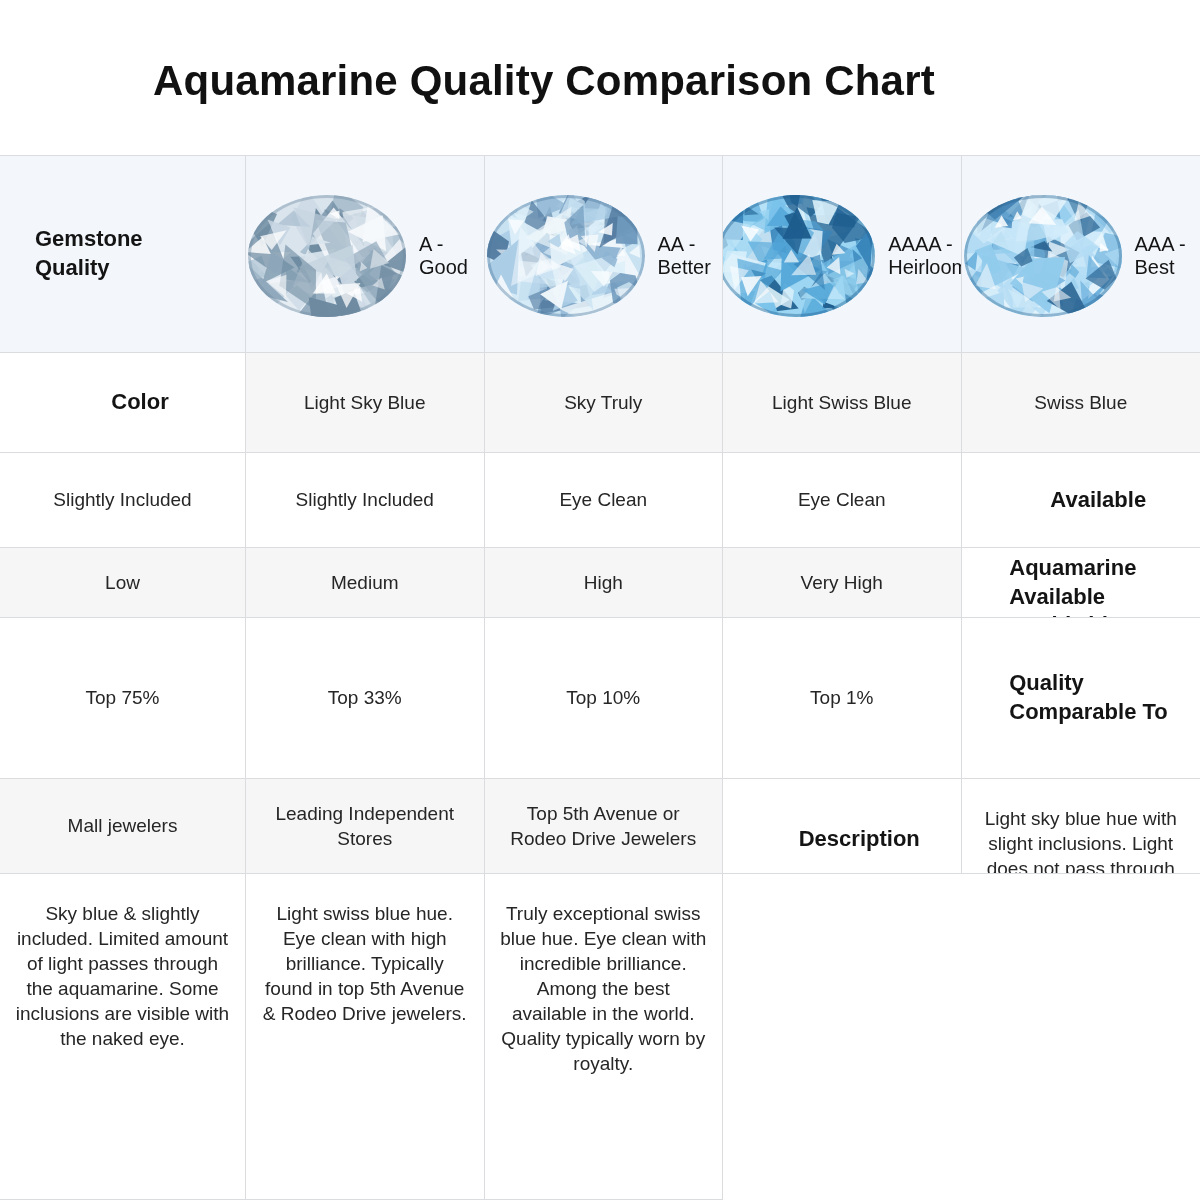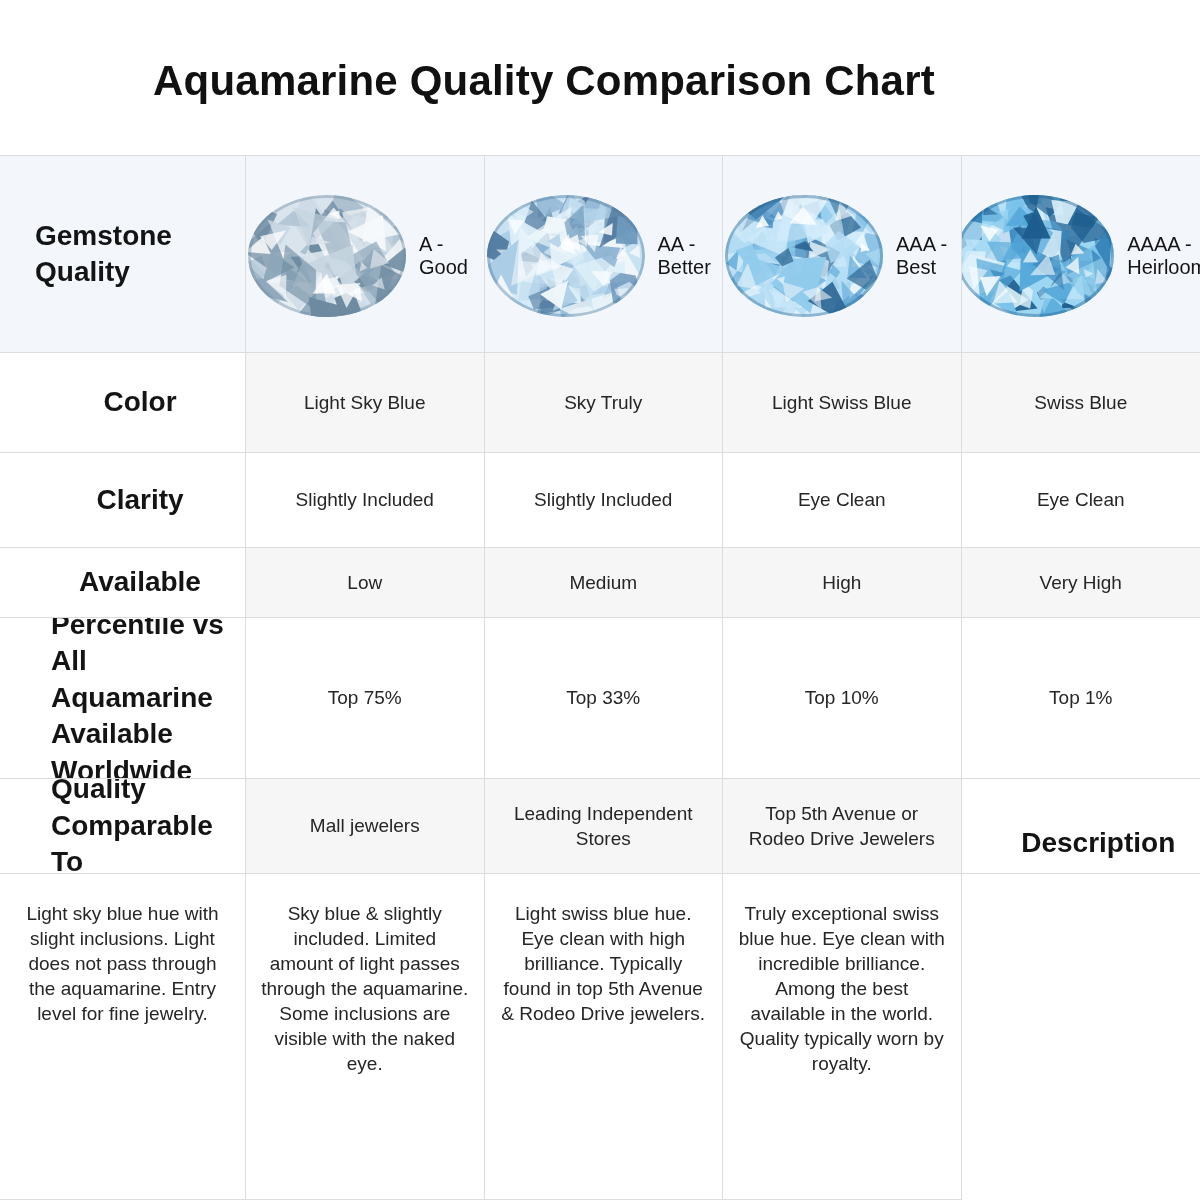--- a/index.html
+++ b/index.html
@@ -54,21 +54,21 @@
     background:var(--header-bg);
     justify-content:flex-start;
     padding-left:35px;
   }
   .label{
     justify-content:center;
     padding-left:35px;
     background:#ffffff;
   }
   .rowlabel{
-    font-size:28px;
+    font-size:22px;
     font-weight:700;
     color:var(--text);
     line-height:1.3;
     max-width:178px;
   }
   .caption{
     font-size:20px;
     color:var(--text);
   }
   .data{
@@ -302,20 +302,124 @@
             <polygon points="106.0,77.9 128.1,78.6 119.0,93.8" fill="#ffffff" fill-opacity="0.66"></polygon>
             <polygon points="76.5,49.8 92.7,41.5 95.7,58.4" fill="#ffffff" fill-opacity="0.78"></polygon>
             <ellipse cx="81" cy="63" rx="77.5" ry="59.5" fill="none" stroke="#50789e" stroke-opacity="0.4" stroke-width="3"></ellipse>
           </g>
         </svg></span>
     <span class="caption">AA - Better</span>
   </div>
   <div class="cell head">
     <span class="gem"><svg width="162" height="126" viewBox="0 0 162 126">
           <defs>
+            <clipPath id="gemclip3">
+              <ellipse cx="81" cy="63" rx="79" ry="61"></ellipse>
+            </clipPath>
+          </defs>
+          <g clip-path="url(#gemclip3)">
+            <rect width="162" height="126" fill="#9dd6f2"></rect>
+            <polygon points="52.6,95.7 47.9,58.3 73.1,66.5" fill="#c0e6f8" fill-opacity="0.80"></polygon>
+            <polygon points="144.8,64.6 139.9,45.0 159.2,50.2" fill="#3884ba" fill-opacity="0.70"></polygon>
+            <polygon points="106.9,77.4 148.3,84.6 121.5,118.9 94.0,97.4" fill="#1d5d8e" fill-opacity="0.69"></polygon>
+            <polygon points="30.9,11.8 55.0,-9.5 66.2,13.6 45.3,21.6" fill="#c0e6f8" fill-opacity="0.73"></polygon>
+            <polygon points="100.2,40.2 52.1,28.7 69.9,-29.2" fill="#79c2ea" fill-opacity="0.81"></polygon>
+            <polygon points="91.7,41.5 109.9,53.9 89.8,60.0" fill="#79c2ea" fill-opacity="0.72"></polygon>
+            <polygon points="125.0,86.6 125.7,107.8 113.9,107.4 111.3,90.7" fill="#def2fb" fill-opacity="0.56"></polygon>
+            <polygon points="103.6,101.6 86.5,106.9 83.0,99.8 89.3,93.8" fill="#1d5d8e" fill-opacity="0.83"></polygon>
+            <polygon points="15.4,30.1 62.6,50.1 32.1,73.8" fill="#79c2ea" fill-opacity="0.64"></polygon>
+            <polygon points="162.1,94.6 132.7,83.4 159.6,57.8" fill="#c0e6f8" fill-opacity="0.91"></polygon>
+            <polygon points="109.2,81.6 119.0,72.2 123.4,81.7" fill="#c0e6f8" fill-opacity="0.77"></polygon>
+            <polygon points="57.6,49.7 68.4,28.8 85.4,27.3 69.9,66.5" fill="#79c2ea" fill-opacity="0.64"></polygon>
+            <polygon points="92.3,32.7 66.5,37.6 69.6,12.4 87.1,10.5" fill="#def2fb" fill-opacity="0.82"></polygon>
+            <polygon points="88.8,1.5 132.8,38.2 84.5,53.2" fill="#def2fb" fill-opacity="0.56"></polygon>
+            <polygon points="116.0,63.0 149.7,111.1 107.5,115.8" fill="#1d5d8e" fill-opacity="0.96"></polygon>
+            <polygon points="112.1,46.0 145.8,61.2 126.5,89.5" fill="#3884ba" fill-opacity="0.64"></polygon>
+            <polygon points="10.7,47.5 60.0,30.7 49.2,86.6" fill="#53a7d9" fill-opacity="0.73"></polygon>
+            <polygon points="110.0,90.6 154.4,82.0 128.0,135.6" fill="#79c2ea" fill-opacity="0.61"></polygon>
+            <polygon points="58.0,57.0 49.7,66.3 41.3,51.8 56.8,49.0" fill="#c0e6f8" fill-opacity="0.77"></polygon>
+            <polygon points="145.4,24.2 110.4,72.9 91.5,14.2" fill="#1d5d8e" fill-opacity="0.72"></polygon>
+            <polygon points="72.0,55.0 57.6,60.2 61.5,49.1" fill="#3884ba" fill-opacity="0.72"></polygon>
+            <polygon points="60.9,66.8 36.7,34.6 79.8,39.5" fill="#9dd6f2" fill-opacity="0.59"></polygon>
+            <polygon points="72.7,70.3 21.0,66.7 65.3,19.1" fill="#3884ba" fill-opacity="0.87"></polygon>
+            <polygon points="105.8,66.9 138.2,68.0 123.6,98.0" fill="#3884ba" fill-opacity="0.68"></polygon>
+            <polygon points="113.6,6.4 121.3,22.4 98.0,22.0" fill="#79c2ea" fill-opacity="0.87"></polygon>
+            <polygon points="27.7,54.9 32.0,40.0 38.0,53.5" fill="#53a7d9" fill-opacity="0.63"></polygon>
+            <polygon points="45.0,61.2 40.3,91.9 13.6,80.9" fill="#3884ba" fill-opacity="0.87"></polygon>
+            <polygon points="18.6,27.5 41.0,3.4 49.9,29.2" fill="#53a7d9" fill-opacity="0.63"></polygon>
+            <polygon points="146.6,48.5 147.8,94.9 95.6,77.2" fill="#79c2ea" fill-opacity="0.63"></polygon>
+            <polygon points="127.2,81.6 132.3,117.6 110.5,109.4" fill="#9dd6f2" fill-opacity="1.00"></polygon>
+            <polygon points="163.0,48.4 153.4,78.5 134.2,63.6 150.8,36.3" fill="#79c2ea" fill-opacity="0.58"></polygon>
+            <polygon points="117.0,34.8 122.3,14.6 161.7,43.2 129.7,49.9" fill="#1d5d8e" fill-opacity="0.70"></polygon>
+            <polygon points="68.6,24.9 100.4,28.3 111.1,39.4 77.1,53.4" fill="#53a7d9" fill-opacity="0.56"></polygon>
+            <polygon points="92.6,98.8 120.4,125.6 83.1,131.6" fill="#53a7d9" fill-opacity="0.82"></polygon>
+            <polygon points="8.9,98.7 -5.4,68.8 26.2,63.9 30.1,105.6" fill="#c0e6f8" fill-opacity="0.87"></polygon>
+            <polygon points="52.9,109.9 34.1,122.7 35.5,96.2" fill="#9dd6f2" fill-opacity="0.93"></polygon>
+            <polygon points="80.0,26.9 60.0,-11.2 85.6,-0.8" fill="#1d5d8e" fill-opacity="0.79"></polygon>
+            <polygon points="86.5,44.4 77.8,50.5 76.5,42.7" fill="#9dd6f2" fill-opacity="0.80"></polygon>
+            <polygon points="75.8,8.9 71.6,-18.2 110.7,7.4 95.9,24.1" fill="#1d5d8e" fill-opacity="0.66"></polygon>
+            <polygon points="129.8,106.2 85.4,105.3 109.5,80.5" fill="#c0e6f8" fill-opacity="0.78"></polygon>
+            <polygon points="74.4,62.0 56.9,79.4 46.0,52.8" fill="#c0e6f8" fill-opacity="0.92"></polygon>
+            <polygon points="16.0,46.3 53.1,22.6 59.0,63.6 31.8,74.3" fill="#def2fb" fill-opacity="0.81"></polygon>
+            <polygon points="53.3,-0.4 85.3,23.2 49.2,40.6" fill="#79c2ea" fill-opacity="0.88"></polygon>
+            <polygon points="47.2,46.2 13.4,88.1 1.5,67.4 14.3,13.1" fill="#9dd6f2" fill-opacity="0.72"></polygon>
+            <polygon points="54.1,39.3 37.2,31.4 50.3,21.7 57.5,27.3" fill="#79c2ea" fill-opacity="0.66"></polygon>
+            <polygon points="82.7,95.6 104.6,91.4 89.8,119.8" fill="#9dd6f2" fill-opacity="0.56"></polygon>
+            <polygon points="83.6,115.4 59.0,118.4 35.8,90.7 56.6,82.4" fill="#1d5d8e" fill-opacity="0.91"></polygon>
+            <polygon points="90.4,-3.7 123.9,-3.0 109.2,16.6" fill="#79c2ea" fill-opacity="0.62"></polygon>
+            <polygon points="-1.3,45.9 28.4,8.6 27.8,47.1" fill="#3884ba" fill-opacity="0.93"></polygon>
+            <polygon points="65.6,111.8 69.4,89.8 79.1,97.6 76.1,115.5" fill="#def2fb" fill-opacity="0.80"></polygon>
+            <polygon points="26.9,135.9 44.0,87.3 74.6,106.8" fill="#def2fb" fill-opacity="0.88"></polygon>
+            <polygon points="43.7,21.2 29.3,22.2 31.0,12.8" fill="#1d5d8e" fill-opacity="0.58"></polygon>
+            <polygon points="118.2,38.5 85.3,84.2 61.9,59.8 81.5,32.9" fill="#3884ba" fill-opacity="0.74"></polygon>
+            <polygon points="32.8,48.4 72.5,49.9 48.7,78.3" fill="#53a7d9" fill-opacity="0.63"></polygon>
+            <polygon points="139.3,34.5 111.9,31.9 105.3,0.3 144.3,4.0" fill="#1d5d8e" fill-opacity="0.66"></polygon>
+            <polygon points="51.7,32.9 65.6,13.5 86.1,32.8" fill="#53a7d9" fill-opacity="0.86"></polygon>
+            <polygon points="54.3,16.2 53.6,27.7 44.2,18.6" fill="#9dd6f2" fill-opacity="0.80"></polygon>
+            <polygon points="107.7,38.0 105.7,68.4 80.8,57.8 77.8,33.6" fill="#def2fb" fill-opacity="0.81"></polygon>
+            <polygon points="20.9,101.7 18.8,92.4 31.6,89.2 30.3,101.1" fill="#9dd6f2" fill-opacity="0.56"></polygon>
+            <polygon points="159.8,74.5 160.4,84.6 145.4,84.2" fill="#3884ba" fill-opacity="0.55"></polygon>
+            <polygon points="66.9,58.4 105.7,76.5 65.5,98.4" fill="#53a7d9" fill-opacity="0.93"></polygon>
+            <polygon points="-2.9,50.5 9.2,41.9 13.1,52.3 7.0,57.0" fill="#1d5d8e" fill-opacity="0.85"></polygon>
+            <polygon points="76.2,45.3 91.6,35.6 94.4,48.7 90.6,54.8" fill="#c0e6f8" fill-opacity="0.76"></polygon>
+            <polygon points="50.8,70.1 41.8,97.6 6.4,104.2 11.9,59.3" fill="#def2fb" fill-opacity="0.83"></polygon>
+            <polygon points="176.9,92.9 146.6,124.5 137.4,56.0" fill="#3884ba" fill-opacity="0.77"></polygon>
+            <polygon points="86.0,64.8 48.6,66.4 74.5,20.5 99.1,39.8" fill="#53a7d9" fill-opacity="0.70"></polygon>
+            <polygon points="67.6,45.8 82.1,13.8 96.6,45.4" fill="#1d5d8e" fill-opacity="0.97"></polygon>
+            <polygon points="41.9,86.8 36.0,76.6 50.7,80.3" fill="#1d5d8e" fill-opacity="0.90"></polygon>
+            <polygon points="109.6,111.6 87.4,97.0 121.4,88.1" fill="#53a7d9" fill-opacity="0.89"></polygon>
+            <polygon points="6.5,79.4 12.1,57.7 32.0,58.4 28.4,79.5" fill="#def2fb" fill-opacity="0.82"></polygon>
+            <polygon points="148.6,113.2 106.8,84.6 154.4,61.7" fill="#9dd6f2" fill-opacity="0.58"></polygon>
+            <polygon points="123.9,100.9 118.2,86.0 129.3,82.5 138.4,102.0" fill="#9dd6f2" fill-opacity="0.60"></polygon>
+            <polygon points="69.3,22.8 79.0,19.3 87.8,32.3 79.3,40.9" fill="#1d5d8e" fill-opacity="0.89"></polygon>
+            <polygon points="59.0,34.5 89.9,35.4 82.5,61.6" fill="#1d5d8e" fill-opacity="0.79"></polygon>
+            <polygon points="22.3,65.6 67.8,77.5 27.5,121.9" fill="#53a7d9" fill-opacity="0.68"></polygon>
+            <polygon points="105.0,61.5 110.0,97.1 78.4,71.1" fill="#3884ba" fill-opacity="0.68"></polygon>
+            <polygon points="140.9,53.1 158.0,32.6 155.3,77.4" fill="#3884ba" fill-opacity="0.97"></polygon>
+            <polygon points="10.8,68.5 -9.5,22.3 35.7,32.0" fill="#c0e6f8" fill-opacity="0.70"></polygon>
+            <polygon points="102.3,29.0 97.3,7.0 125.1,8.9 113.7,31.4" fill="#def2fb" fill-opacity="0.88"></polygon>
+            <polygon points="39.3,109.8 54.7,98.0 65.2,126.3" fill="#79c2ea" fill-opacity="0.96"></polygon>
+            <polygon points="26.1,32.5 44.2,36.6 35.5,48.6" fill="#ffffff" fill-opacity="0.80"></polygon>
+            <polygon points="14.7,73.1 33.8,77.2 19.7,96.7" fill="#ffffff" fill-opacity="0.53"></polygon>
+            <polygon points="130.4,60.3 116.9,61.7 121.7,50.7" fill="#ffffff" fill-opacity="0.74"></polygon>
+            <polygon points="84.1,69.2 68.8,69.6 76.2,56.4" fill="#ffffff" fill-opacity="0.66"></polygon>
+            <polygon points="45.6,87.4 63.7,109.2 39.1,110.5" fill="#ffffff" fill-opacity="0.61"></polygon>
+            <polygon points="101.2,81.7 76.2,82.3 94.1,61.2" fill="#ffffff" fill-opacity="0.59"></polygon>
+            <polygon points="141.2,91.3 143.4,75.7 153.4,89.0" fill="#ffffff" fill-opacity="0.49"></polygon>
+            <polygon points="124.2,64.1 125.4,81.2 111.8,74.6" fill="#ffffff" fill-opacity="0.75"></polygon>
+            <polygon points="46.5,83.0 32.7,103.3 26.2,84.3" fill="#ffffff" fill-opacity="0.84"></polygon>
+            <polygon points="139.3,80.6 131.5,84.7 129.5,75.7" fill="#ffffff" fill-opacity="0.50"></polygon>
+            <ellipse cx="81" cy="63" rx="77.5" ry="59.5" fill="none" stroke="#1d5d8e" stroke-opacity="0.4" stroke-width="3"></ellipse>
+          </g>
+        </svg></span>
+    <span class="caption">AAAA - Heirloom</span>
+  </div>
+  <div class="cell head">
+    <span class="gem"><svg width="162" height="126" viewBox="0 0 162 126">
+          <defs>
             <clipPath id="gemclip2">
               <ellipse cx="81" cy="63" rx="79" ry="61"></ellipse>
             </clipPath>
           </defs>
           <g clip-path="url(#gemclip2)">
             <rect width="162" height="126" fill="#b3dcf4"></rect>
             <polygon points="130.9,98.8 147.2,104.7 125.7,121.7 120.5,107.0" fill="#4b8fc1" fill-opacity="0.78"></polygon>
             <polygon points="102.8,58.4 96.6,44.3 107.9,35.7 116.6,53.3" fill="#92cbec" fill-opacity="0.63"></polygon>
             <polygon points="94.4,75.4 108.2,60.0 115.2,71.0" fill="#92cbec" fill-opacity="0.84"></polygon>
             <polygon points="68.4,-0.6 92.1,8.2 76.4,28.4" fill="#2d6694" fill-opacity="0.94"></polygon>
@@ -403,144 +507,37 @@
             <polygon points="63.3,108.9 59.6,89.0 81.4,95.5" fill="#ffffff" fill-opacity="0.47"></polygon>
             <polygon points="98.5,116.8 79.6,98.8 96.9,93.4" fill="#ffffff" fill-opacity="0.51"></polygon>
             <polygon points="24.9,70.1 34.1,96.2 13.4,92.9" fill="#ffffff" fill-opacity="0.51"></polygon>
             <polygon points="55.2,18.3 59.6,25.2 50.8,27.5" fill="#ffffff" fill-opacity="0.81"></polygon>
             <polygon points="146.9,56.8 137.6,58.9 138.4,50.1" fill="#ffffff" fill-opacity="0.81"></polygon>
             <ellipse cx="81" cy="63" rx="77.5" ry="59.5" fill="none" stroke="#2d6694" stroke-opacity="0.4" stroke-width="3"></ellipse>
           </g>
         </svg></span>
     <span class="caption">AAA - Best</span>
   </div>
-  <div class="cell head">
-    <span class="gem"><svg width="162" height="126" viewBox="0 0 162 126">
-          <defs>
-            <clipPath id="gemclip3">
-              <ellipse cx="81" cy="63" rx="79" ry="61"></ellipse>
-            </clipPath>
-          </defs>
-          <g clip-path="url(#gemclip3)">
-            <rect width="162" height="126" fill="#9dd6f2"></rect>
-            <polygon points="52.6,95.7 47.9,58.3 73.1,66.5" fill="#c0e6f8" fill-opacity="0.80"></polygon>
-            <polygon points="144.8,64.6 139.9,45.0 159.2,50.2" fill="#3884ba" fill-opacity="0.70"></polygon>
-            <polygon points="106.9,77.4 148.3,84.6 121.5,118.9 94.0,97.4" fill="#1d5d8e" fill-opacity="0.69"></polygon>
-            <polygon points="30.9,11.8 55.0,-9.5 66.2,13.6 45.3,21.6" fill="#c0e6f8" fill-opacity="0.73"></polygon>
-            <polygon points="100.2,40.2 52.1,28.7 69.9,-29.2" fill="#79c2ea" fill-opacity="0.81"></polygon>
-            <polygon points="91.7,41.5 109.9,53.9 89.8,60.0" fill="#79c2ea" fill-opacity="0.72"></polygon>
-            <polygon points="125.0,86.6 125.7,107.8 113.9,107.4 111.3,90.7" fill="#def2fb" fill-opacity="0.56"></polygon>
-            <polygon points="103.6,101.6 86.5,106.9 83.0,99.8 89.3,93.8" fill="#1d5d8e" fill-opacity="0.83"></polygon>
-            <polygon points="15.4,30.1 62.6,50.1 32.1,73.8" fill="#79c2ea" fill-opacity="0.64"></polygon>
-            <polygon points="162.1,94.6 132.7,83.4 159.6,57.8" fill="#c0e6f8" fill-opacity="0.91"></polygon>
-            <polygon points="109.2,81.6 119.0,72.2 123.4,81.7" fill="#c0e6f8" fill-opacity="0.77"></polygon>
-            <polygon points="57.6,49.7 68.4,28.8 85.4,27.3 69.9,66.5" fill="#79c2ea" fill-opacity="0.64"></polygon>
-            <polygon points="92.3,32.7 66.5,37.6 69.6,12.4 87.1,10.5" fill="#def2fb" fill-opacity="0.82"></polygon>
-            <polygon points="88.8,1.5 132.8,38.2 84.5,53.2" fill="#def2fb" fill-opacity="0.56"></polygon>
-            <polygon points="116.0,63.0 149.7,111.1 107.5,115.8" fill="#1d5d8e" fill-opacity="0.96"></polygon>
-            <polygon points="112.1,46.0 145.8,61.2 126.5,89.5" fill="#3884ba" fill-opacity="0.64"></polygon>
-            <polygon points="10.7,47.5 60.0,30.7 49.2,86.6" fill="#53a7d9" fill-opacity="0.73"></polygon>
-            <polygon points="110.0,90.6 154.4,82.0 128.0,135.6" fill="#79c2ea" fill-opacity="0.61"></polygon>
-            <polygon points="58.0,57.0 49.7,66.3 41.3,51.8 56.8,49.0" fill="#c0e6f8" fill-opacity="0.77"></polygon>
-            <polygon points="145.4,24.2 110.4,72.9 91.5,14.2" fill="#1d5d8e" fill-opacity="0.72"></polygon>
-            <polygon points="72.0,55.0 57.6,60.2 61.5,49.1" fill="#3884ba" fill-opacity="0.72"></polygon>
-            <polygon points="60.9,66.8 36.7,34.6 79.8,39.5" fill="#9dd6f2" fill-opacity="0.59"></polygon>
-            <polygon points="72.7,70.3 21.0,66.7 65.3,19.1" fill="#3884ba" fill-opacity="0.87"></polygon>
-            <polygon points="105.8,66.9 138.2,68.0 123.6,98.0" fill="#3884ba" fill-opacity="0.68"></polygon>
-            <polygon points="113.6,6.4 121.3,22.4 98.0,22.0" fill="#79c2ea" fill-opacity="0.87"></polygon>
-            <polygon points="27.7,54.9 32.0,40.0 38.0,53.5" fill="#53a7d9" fill-opacity="0.63"></polygon>
-            <polygon points="45.0,61.2 40.3,91.9 13.6,80.9" fill="#3884ba" fill-opacity="0.87"></polygon>
-            <polygon points="18.6,27.5 41.0,3.4 49.9,29.2" fill="#53a7d9" fill-opacity="0.63"></polygon>
-            <polygon points="146.6,48.5 147.8,94.9 95.6,77.2" fill="#79c2ea" fill-opacity="0.63"></polygon>
-            <polygon points="127.2,81.6 132.3,117.6 110.5,109.4" fill="#9dd6f2" fill-opacity="1.00"></polygon>
-            <polygon points="163.0,48.4 153.4,78.5 134.2,63.6 150.8,36.3" fill="#79c2ea" fill-opacity="0.58"></polygon>
-            <polygon points="117.0,34.8 122.3,14.6 161.7,43.2 129.7,49.9" fill="#1d5d8e" fill-opacity="0.70"></polygon>
-            <polygon points="68.6,24.9 100.4,28.3 111.1,39.4 77.1,53.4" fill="#53a7d9" fill-opacity="0.56"></polygon>
-            <polygon points="92.6,98.8 120.4,125.6 83.1,131.6" fill="#53a7d9" fill-opacity="0.82"></polygon>
-            <polygon points="8.9,98.7 -5.4,68.8 26.2,63.9 30.1,105.6" fill="#c0e6f8" fill-opacity="0.87"></polygon>
-            <polygon points="52.9,109.9 34.1,122.7 35.5,96.2" fill="#9dd6f2" fill-opacity="0.93"></polygon>
-            <polygon points="80.0,26.9 60.0,-11.2 85.6,-0.8" fill="#1d5d8e" fill-opacity="0.79"></polygon>
-            <polygon points="86.5,44.4 77.8,50.5 76.5,42.7" fill="#9dd6f2" fill-opacity="0.80"></polygon>
-            <polygon points="75.8,8.9 71.6,-18.2 110.7,7.4 95.9,24.1" fill="#1d5d8e" fill-opacity="0.66"></polygon>
-            <polygon points="129.8,106.2 85.4,105.3 109.5,80.5" fill="#c0e6f8" fill-opacity="0.78"></polygon>
-            <polygon points="74.4,62.0 56.9,79.4 46.0,52.8" fill="#c0e6f8" fill-opacity="0.92"></polygon>
-            <polygon points="16.0,46.3 53.1,22.6 59.0,63.6 31.8,74.3" fill="#def2fb" fill-opacity="0.81"></polygon>
-            <polygon points="53.3,-0.4 85.3,23.2 49.2,40.6" fill="#79c2ea" fill-opacity="0.88"></polygon>
-            <polygon points="47.2,46.2 13.4,88.1 1.5,67.4 14.3,13.1" fill="#9dd6f2" fill-opacity="0.72"></polygon>
-            <polygon points="54.1,39.3 37.2,31.4 50.3,21.7 57.5,27.3" fill="#79c2ea" fill-opacity="0.66"></polygon>
-            <polygon points="82.7,95.6 104.6,91.4 89.8,119.8" fill="#9dd6f2" fill-opacity="0.56"></polygon>
-            <polygon points="83.6,115.4 59.0,118.4 35.8,90.7 56.6,82.4" fill="#1d5d8e" fill-opacity="0.91"></polygon>
-            <polygon points="90.4,-3.7 123.9,-3.0 109.2,16.6" fill="#79c2ea" fill-opacity="0.62"></polygon>
-            <polygon points="-1.3,45.9 28.4,8.6 27.8,47.1" fill="#3884ba" fill-opacity="0.93"></polygon>
-            <polygon points="65.6,111.8 69.4,89.8 79.1,97.6 76.1,115.5" fill="#def2fb" fill-opacity="0.80"></polygon>
-            <polygon points="26.9,135.9 44.0,87.3 74.6,106.8" fill="#def2fb" fill-opacity="0.88"></polygon>
-            <polygon points="43.7,21.2 29.3,22.2 31.0,12.8" fill="#1d5d8e" fill-opacity="0.58"></polygon>
-            <polygon points="118.2,38.5 85.3,84.2 61.9,59.8 81.5,32.9" fill="#3884ba" fill-opacity="0.74"></polygon>
-            <polygon points="32.8,48.4 72.5,49.9 48.7,78.3" fill="#53a7d9" fill-opacity="0.63"></polygon>
-            <polygon points="139.3,34.5 111.9,31.9 105.3,0.3 144.3,4.0" fill="#1d5d8e" fill-opacity="0.66"></polygon>
-            <polygon points="51.7,32.9 65.6,13.5 86.1,32.8" fill="#53a7d9" fill-opacity="0.86"></polygon>
-            <polygon points="54.3,16.2 53.6,27.7 44.2,18.6" fill="#9dd6f2" fill-opacity="0.80"></polygon>
-            <polygon points="107.7,38.0 105.7,68.4 80.8,57.8 77.8,33.6" fill="#def2fb" fill-opacity="0.81"></polygon>
-            <polygon points="20.9,101.7 18.8,92.4 31.6,89.2 30.3,101.1" fill="#9dd6f2" fill-opacity="0.56"></polygon>
-            <polygon points="159.8,74.5 160.4,84.6 145.4,84.2" fill="#3884ba" fill-opacity="0.55"></polygon>
-            <polygon points="66.9,58.4 105.7,76.5 65.5,98.4" fill="#53a7d9" fill-opacity="0.93"></polygon>
-            <polygon points="-2.9,50.5 9.2,41.9 13.1,52.3 7.0,57.0" fill="#1d5d8e" fill-opacity="0.85"></polygon>
-            <polygon points="76.2,45.3 91.6,35.6 94.4,48.7 90.6,54.8" fill="#c0e6f8" fill-opacity="0.76"></polygon>
-            <polygon points="50.8,70.1 41.8,97.6 6.4,104.2 11.9,59.3" fill="#def2fb" fill-opacity="0.83"></polygon>
-            <polygon points="176.9,92.9 146.6,124.5 137.4,56.0" fill="#3884ba" fill-opacity="0.77"></polygon>
-            <polygon points="86.0,64.8 48.6,66.4 74.5,20.5 99.1,39.8" fill="#53a7d9" fill-opacity="0.70"></polygon>
-            <polygon points="67.6,45.8 82.1,13.8 96.6,45.4" fill="#1d5d8e" fill-opacity="0.97"></polygon>
-            <polygon points="41.9,86.8 36.0,76.6 50.7,80.3" fill="#1d5d8e" fill-opacity="0.90"></polygon>
-            <polygon points="109.6,111.6 87.4,97.0 121.4,88.1" fill="#53a7d9" fill-opacity="0.89"></polygon>
-            <polygon points="6.5,79.4 12.1,57.7 32.0,58.4 28.4,79.5" fill="#def2fb" fill-opacity="0.82"></polygon>
-            <polygon points="148.6,113.2 106.8,84.6 154.4,61.7" fill="#9dd6f2" fill-opacity="0.58"></polygon>
-            <polygon points="123.9,100.9 118.2,86.0 129.3,82.5 138.4,102.0" fill="#9dd6f2" fill-opacity="0.60"></polygon>
-            <polygon points="69.3,22.8 79.0,19.3 87.8,32.3 79.3,40.9" fill="#1d5d8e" fill-opacity="0.89"></polygon>
-            <polygon points="59.0,34.5 89.9,35.4 82.5,61.6" fill="#1d5d8e" fill-opacity="0.79"></polygon>
-            <polygon points="22.3,65.6 67.8,77.5 27.5,121.9" fill="#53a7d9" fill-opacity="0.68"></polygon>
-            <polygon points="105.0,61.5 110.0,97.1 78.4,71.1" fill="#3884ba" fill-opacity="0.68"></polygon>
-            <polygon points="140.9,53.1 158.0,32.6 155.3,77.4" fill="#3884ba" fill-opacity="0.97"></polygon>
-            <polygon points="10.8,68.5 -9.5,22.3 35.7,32.0" fill="#c0e6f8" fill-opacity="0.70"></polygon>
-            <polygon points="102.3,29.0 97.3,7.0 125.1,8.9 113.7,31.4" fill="#def2fb" fill-opacity="0.88"></polygon>
-            <polygon points="39.3,109.8 54.7,98.0 65.2,126.3" fill="#79c2ea" fill-opacity="0.96"></polygon>
-            <polygon points="26.1,32.5 44.2,36.6 35.5,48.6" fill="#ffffff" fill-opacity="0.80"></polygon>
-            <polygon points="14.7,73.1 33.8,77.2 19.7,96.7" fill="#ffffff" fill-opacity="0.53"></polygon>
-            <polygon points="130.4,60.3 116.9,61.7 121.7,50.7" fill="#ffffff" fill-opacity="0.74"></polygon>
-            <polygon points="84.1,69.2 68.8,69.6 76.2,56.4" fill="#ffffff" fill-opacity="0.66"></polygon>
-            <polygon points="45.6,87.4 63.7,109.2 39.1,110.5" fill="#ffffff" fill-opacity="0.61"></polygon>
-            <polygon points="101.2,81.7 76.2,82.3 94.1,61.2" fill="#ffffff" fill-opacity="0.59"></polygon>
-            <polygon points="141.2,91.3 143.4,75.7 153.4,89.0" fill="#ffffff" fill-opacity="0.49"></polygon>
-            <polygon points="124.2,64.1 125.4,81.2 111.8,74.6" fill="#ffffff" fill-opacity="0.75"></polygon>
-            <polygon points="46.5,83.0 32.7,103.3 26.2,84.3" fill="#ffffff" fill-opacity="0.84"></polygon>
-            <polygon points="139.3,80.6 131.5,84.7 129.5,75.7" fill="#ffffff" fill-opacity="0.50"></polygon>
-            <ellipse cx="81" cy="63" rx="77.5" ry="59.5" fill="none" stroke="#1d5d8e" stroke-opacity="0.4" stroke-width="3"></ellipse>
-          </g>
-        </svg></span>
-    <span class="caption">AAAA - Heirloom</span>
-  </div>
 
   <div class="cell label">
     <span class="rowlabel">Color</span>
   </div>
   <div class="cell data stripe">
       <span class="val">Light Sky Blue</span>
     </div>
   <div class="cell data stripe">
       <span class="val">Sky Truly</span>
     </div>
   <div class="cell data stripe">
       <span class="val">Light Swiss Blue</span>
     </div>
   <div class="cell data stripe">
       <span class="val">Swiss Blue</span>
     </div>
 
-  <div class="cell label">
-    <span class="rowlabel">Clarity</span>
-  </div>
   <div class="cell data">
       <span class="val">Slightly Included</span>
     </div>
   <div class="cell data">
       <span class="val">Slightly Included</span>
     </div>
   <div class="cell data">
       <span class="val">Eye Clean</span>
     </div>
   <div class="cell data">

